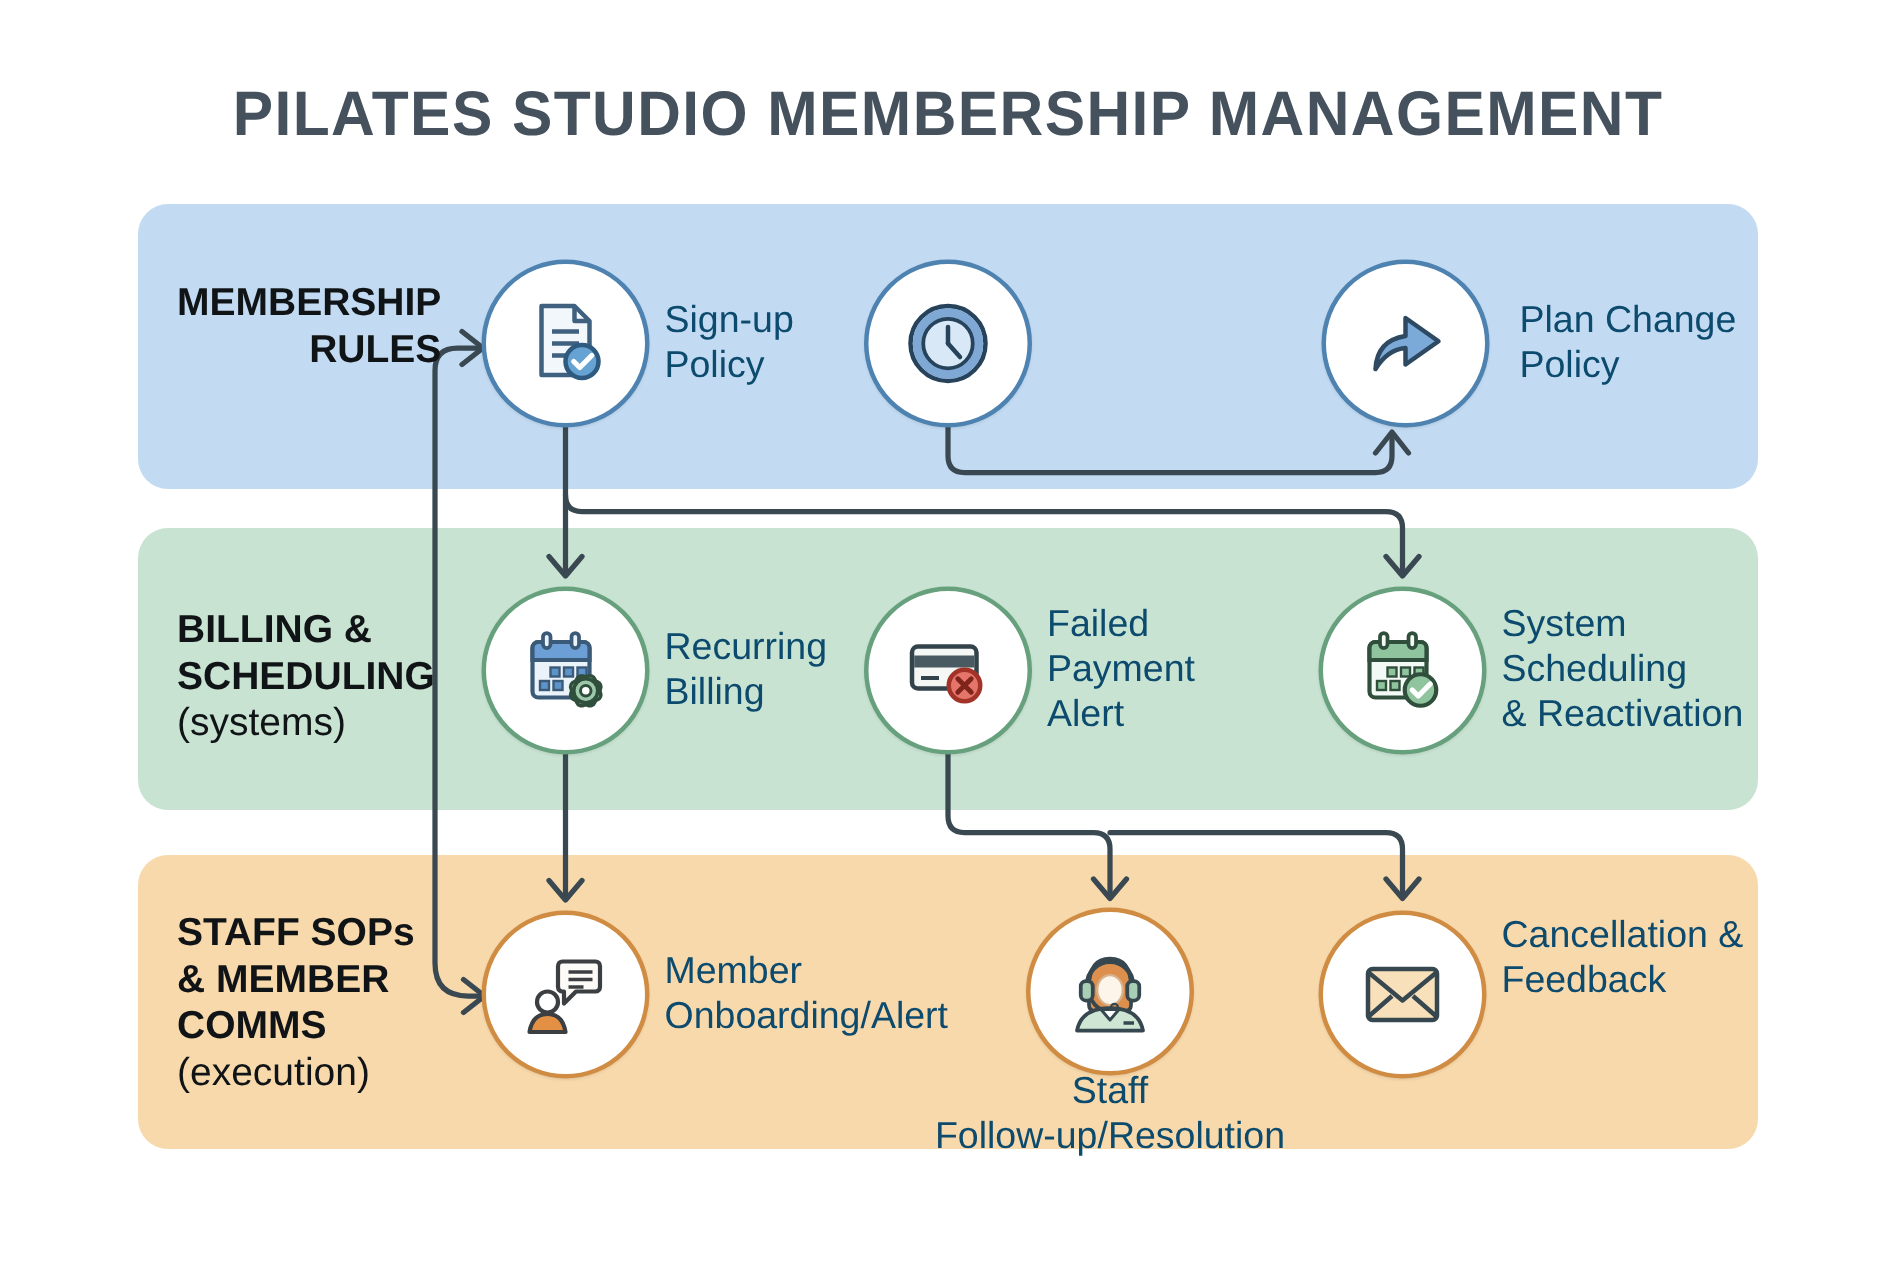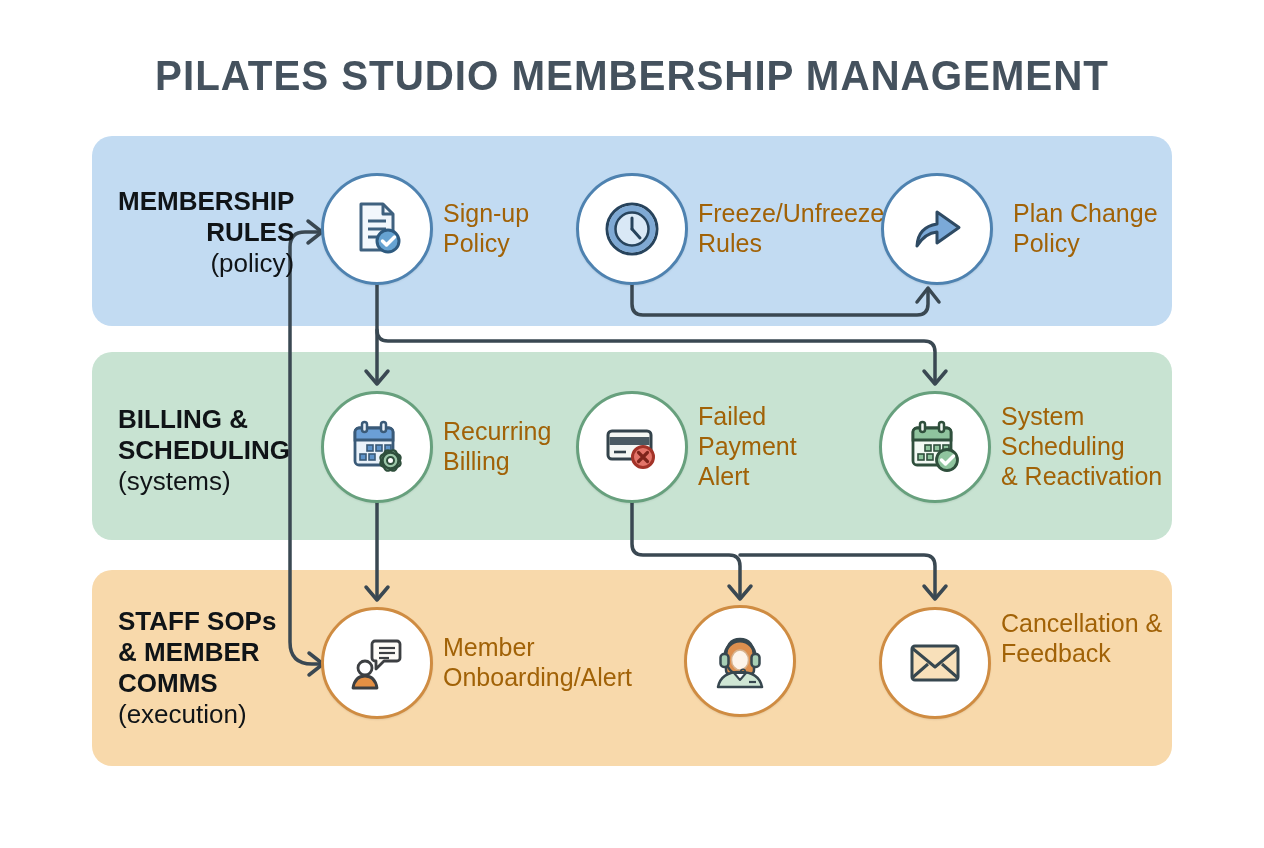--- a/index.html
+++ b/index.html
@@ -22,21 +22,21 @@
   .node-circle{
     position:absolute;width:106px;height:106px;border-radius:50%;
     background:#ffffff;border:3px solid #888;z-index:3;
     display:flex;align-items:center;justify-content:center;
     box-shadow:0 1px 2px rgba(0,0,0,0.08);
   }
   .nb-policy{border-color:#4e82b0;}
   .nb-systems{border-color:#67a07d;}
   .nb-execution{border-color:#cf8c42;}
   .node-label{
-    position:absolute;z-index:3;color:#a16207;font-size:25px;font-weight:500;
+    position:absolute;z-index:3;color:#0c4a6e;font-size:25px;font-weight:500;
     line-height:30px;white-space:pre-line;
   }
   .node-label.centered{text-align:center;}
   .edges{position:absolute;left:0;top:0;z-index:2;}
   .edges path{fill:none;stroke:#3a4852;stroke-width:3.5;stroke-linecap:round;stroke-linejoin:round;}
   .icon{display:block;}
 </style>
 </head>
 <body>
 
@@ -44,21 +44,20 @@
 
   <div class="title">PILATES STUDIO MEMBERSHIP MANAGEMENT</div>
 
   <div class="band band-policy"></div>
   <div class="band band-systems"></div>
   <div class="band band-execution"></div>
 
   <div class="band-label" style="top:186px;text-align:right;">
     <div class="bl-title">MEMBERSHIP
 RULES</div>
-    <div class="bl-qualifier">(policy)</div>
   </div>
   <div class="band-label" style="top:404px;">
     <div class="bl-title">BILLING &amp;
 SCHEDULING</div>
     <div class="bl-qualifier">(systems)</div>
   </div>
   <div class="band-label" style="top:606px;">
     <div class="bl-title">STAFF SOPs
 &amp; MEMBER
 COMMS</div>
@@ -106,22 +105,20 @@
 
   <div class="node-circle nb-policy" style="left:576px;top:173px;">
     <svg class="icon" width="64" height="64" viewBox="0 0 64 64">
       <circle cx="32" cy="32" r="25" fill="#cfe2f4" stroke="#27435c" stroke-width="3"></circle>
       <circle cx="32" cy="32" r="20" fill="none" stroke="#7fa9d4" stroke-width="7"></circle>
       <circle cx="32" cy="32" r="16.5" fill="#d9e8f6" stroke="#27435c" stroke-width="2.5"></circle>
       <path d="M32 32 V 21" stroke="#27435c" stroke-width="3" stroke-linecap="round"></path>
       <path d="M32 32 L 40 41" stroke="#27435c" stroke-width="3" stroke-linecap="round"></path>
     </svg>
   </div>
-  <div class="node-label" style="left:698px;top:198px;">Freeze/Unfreeze
-Rules</div>
 
   <div class="node-circle nb-policy" style="left:881px;top:173px;">
     <svg class="icon" width="64" height="64" viewBox="0 0 64 64">
       <path d="M12 49 Q13 30 32 27 L32 15 L54 30.5 L32 46 L32 35 Q20 36 12 49 Z" fill="#7ba9d8" stroke="#2e4a63" stroke-width="3" stroke-linejoin="round"></path>
     </svg>
   </div>
   <div class="node-label" style="left:1001px;top:198px;margin-left:12px;">Plan Change
 Policy</div>
 
   <div class="node-circle nb-systems" style="left:321px;top:391px;">
@@ -196,20 +193,22 @@
       <path d="M17 27 a15 15 0 0 1 30 0" fill="none" stroke="#37474f" stroke-width="3.2"></path>
       <rect x="12.5" y="25" width="8" height="13" rx="3.5" fill="#a8cfb5" stroke="#37474f" stroke-width="2.5"></rect>
       <rect x="43.5" y="25" width="8" height="13" rx="3.5" fill="#a8cfb5" stroke="#37474f" stroke-width="2.5"></rect>
       <path d="M20 38 q5 9 14 5" fill="none" stroke="#37474f" stroke-width="2.5" stroke-linecap="round"></path>
       <circle cx="35" cy="42.5" r="2.3" fill="#e49044" stroke="#37474f" stroke-width="1.5"></circle>
       <path d="M10 58 q3 -15 22 -15 q19 0 22 15 z" fill="#cfe6d4" stroke="#37474f" stroke-width="2.5" stroke-linejoin="round"></path>
       <path d="M26 44 l6 7 l6 -7 z" fill="#ffffff" stroke="#37474f" stroke-width="2" stroke-linejoin="round"></path>
       <line x1="41" y1="53" x2="48" y2="53" stroke="#37474f" stroke-width="2.2"></line>
     </svg>
   </div>
+  <div class="node-label centered" style="left:565px;top:712px;width:350px;">Staff
+Follow-up/Resolution</div>
 
   <div class="node-circle nb-execution" style="left:879px;top:607px;">
     <svg class="icon" width="64" height="64" viewBox="0 0 64 64">
       <rect x="9" y="15" width="46" height="34" rx="3" fill="#f8e0ba" stroke="#37474f" stroke-width="3"></rect>
       <path d="M9 17 L32 36 L55 17" fill="none" stroke="#37474f" stroke-width="3" stroke-linejoin="round"></path>
       <path d="M9 47 L25 33 M55 47 L39 33" fill="none" stroke="#37474f" stroke-width="3"></path>
     </svg>
   </div>
   <div class="node-label" style="left:1001px;top:608px;">Cancellation &amp;
 Feedback</div>

